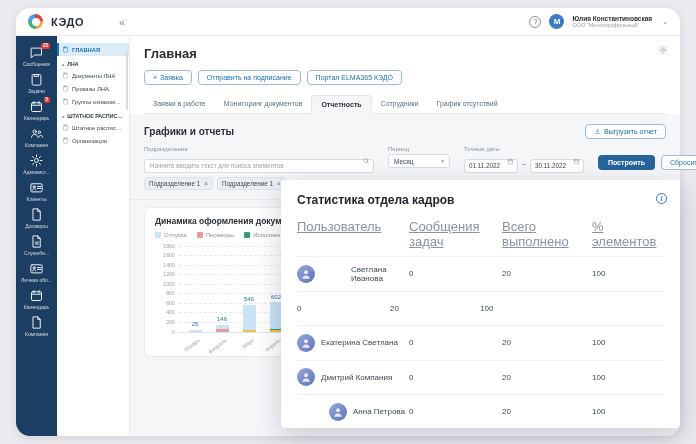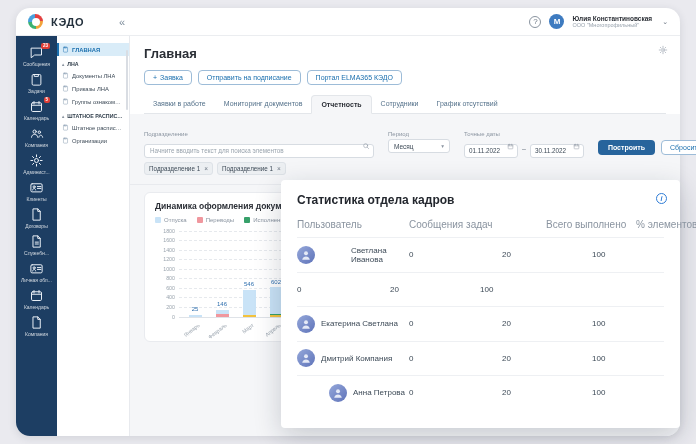--- a/index.html
+++ b/index.html
@@ -98,21 +98,21 @@
   .bar-val { position:absolute; width:30px; text-align:center; font-size:6px; color:#2f6fae; }
   .xlab { position:absolute; width:30px; text-align:right; font-size:5.3px; color:#9aa4ae;
           transform:rotate(-38deg); transform-origin:100% 0; white-space:nowrap; }
   
   .modal { position:absolute; left:281px; top:180px; width:399px; height:248px; background:#fff; border-radius:4px;
            box-shadow:0 8px 28px rgba(20,30,50,.2); padding:13px 16px; z-index:5; }
   .modal-title { font-size:12px; font-weight:bold; color:#23272e; }
   .info-btn { position:absolute; right:13px; top:13px; width:11px; height:11px; border:1px solid #2e7cd6; color:#2e7cd6;
               border-radius:50%; font-size:7px; font-style:italic; font-weight:bold;
               display:flex; align-items:center; justify-content:center; }
-  .thead { display:flex; font-size:10px; color:#8a94a0; padding:12px 0 7px; }
+  .thead { display:flex; font-size:13px; color:#8a94a0; padding:12px 0 7px;text-decoration:underline; }
   .trow { display:flex; align-items:center; border-top:1px solid #eef0f3; height:34.5px; font-size:8px; color:#3d4a57; }
   .cell { flex:0 0 auto; }
   .cell-user { display:flex; align-items:center; gap:6px; }
   .avatar { width:18px; height:18px; border-radius:50%; background:linear-gradient(135deg,#95a8da,#5f73b9);
             overflow:hidden; flex:0 0 auto; display:flex; align-items:center; justify-content:center; }
   .icon { display:inline-flex; }
 </style>
 </head>
 <body>
 
@@ -333,20 +333,31 @@
         <div class="tabs" id="tabs">
             <div class="tab">Заявки в работе</div>
             <div class="tab">Мониторинг документов</div>
             <div class="tab active">Отчетность</div>
             <div class="tab">Сотрудники</div>
             <div class="tab">График отсутствий</div>
           </div>
       </div>
 
       <div class="panel">
+        <div class="panel-head">
+          <div class="section-title">Графики и отчеты</div>
+          <div class="btn-outline">
+            <span class="icon" id="dl-icon">
+                <svg viewBox="0 0 24 24" width="7" height="7" fill="none" stroke="currentColor" stroke-width="1.6" stroke-linecap="round" stroke-linejoin="round">
+                  <path d="M12 4v10M8 10l4 4 4-4M5 19h14"></path>
+                </svg>
+              </span>
+            <span>Выгрузить отчет</span>
+          </div>
+        </div>
 
         <div class="filters">
           <div>
             <div class="f-label">Подразделение</div>
             <div class="input-wrap">
               <input readonly="" placeholder="Начните вводить текст для поиска элементов" style="">
               <span class="input-icon icon" id="search-icon">
                   <svg viewBox="0 0 24 24" width="8" height="8" fill="none" stroke="currentColor" stroke-width="1.6" stroke-linecap="round" stroke-linejoin="round">
                     <circle cx="11" cy="11" r="6"></circle>
                     <path d="M15.5 15.5L20 20"></path>
@@ -473,21 +484,21 @@
       </div>
     </div>
   </div>
 
   <div class="modal">
     <div class="modal-title">Статистика отдела кадров</div>
     <div class="info-btn">i</div>
     <div class="thead" id="thead">
         <div class="cell" style="width: 112px;">Пользователь</div>
         <div class="cell" style="width: 93px;">Сообщения задач</div>
-        <div class="cell" style="width: 90px; margin-left: 44px;">Всего выполнено</div>
+        <div class="cell" style="width: 90px;">Всего выполнено</div>
         <div class="cell" style="width: 62px;">% элементов</div>
       </div>
     <div id="tbody">
         <div class="trow">
           <div class="cell cell-user" style="width: 112px; gap: 36px;">
             <div class="avatar">
               <svg viewBox="0 0 24 24" width="14" height="14" fill="none" stroke="currentColor" stroke-width="1.6" stroke-linecap="round" stroke-linejoin="round">
                 <circle cx="12" cy="9" r="3.4" fill="#e4e9f6" stroke="none"></circle>
                 <path d="M5.5 20c.8-3.6 3.4-5.5 6.5-5.5s5.7 1.9 6.5 5.5z" fill="#e4e9f6" stroke="none"></path>
               </svg>

